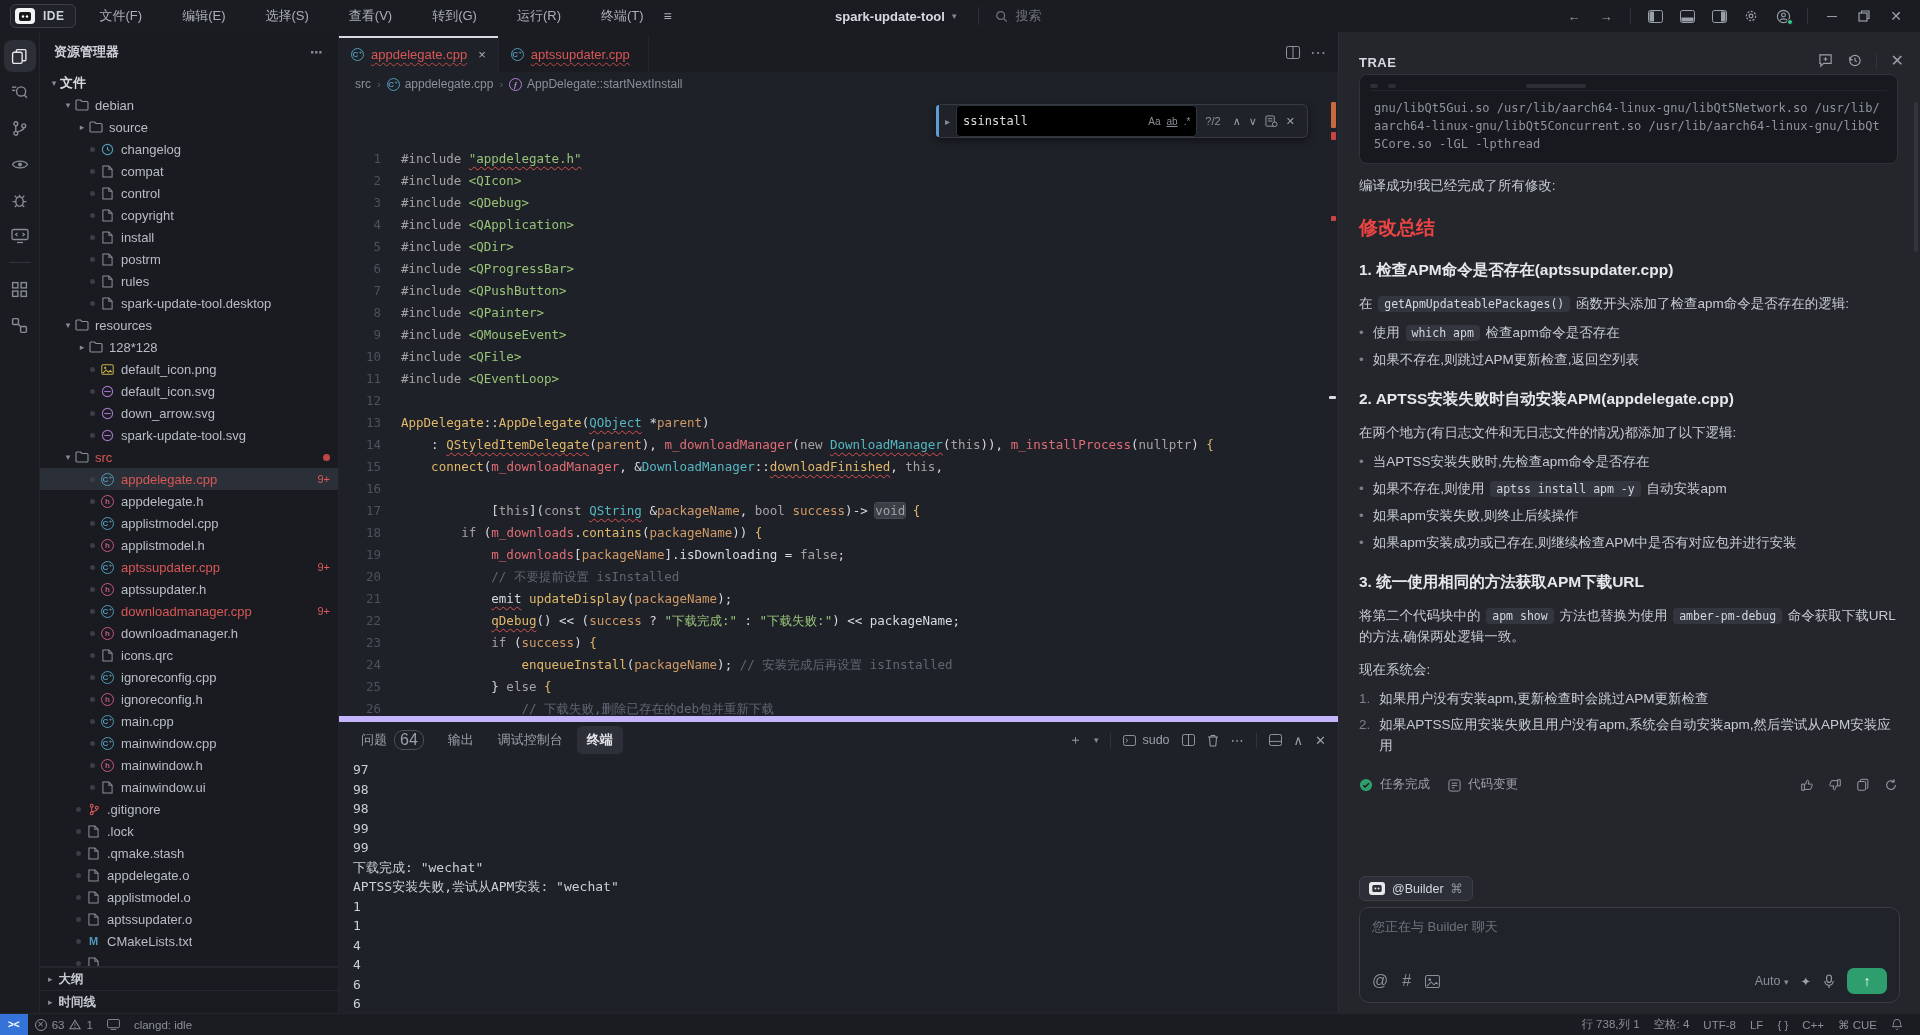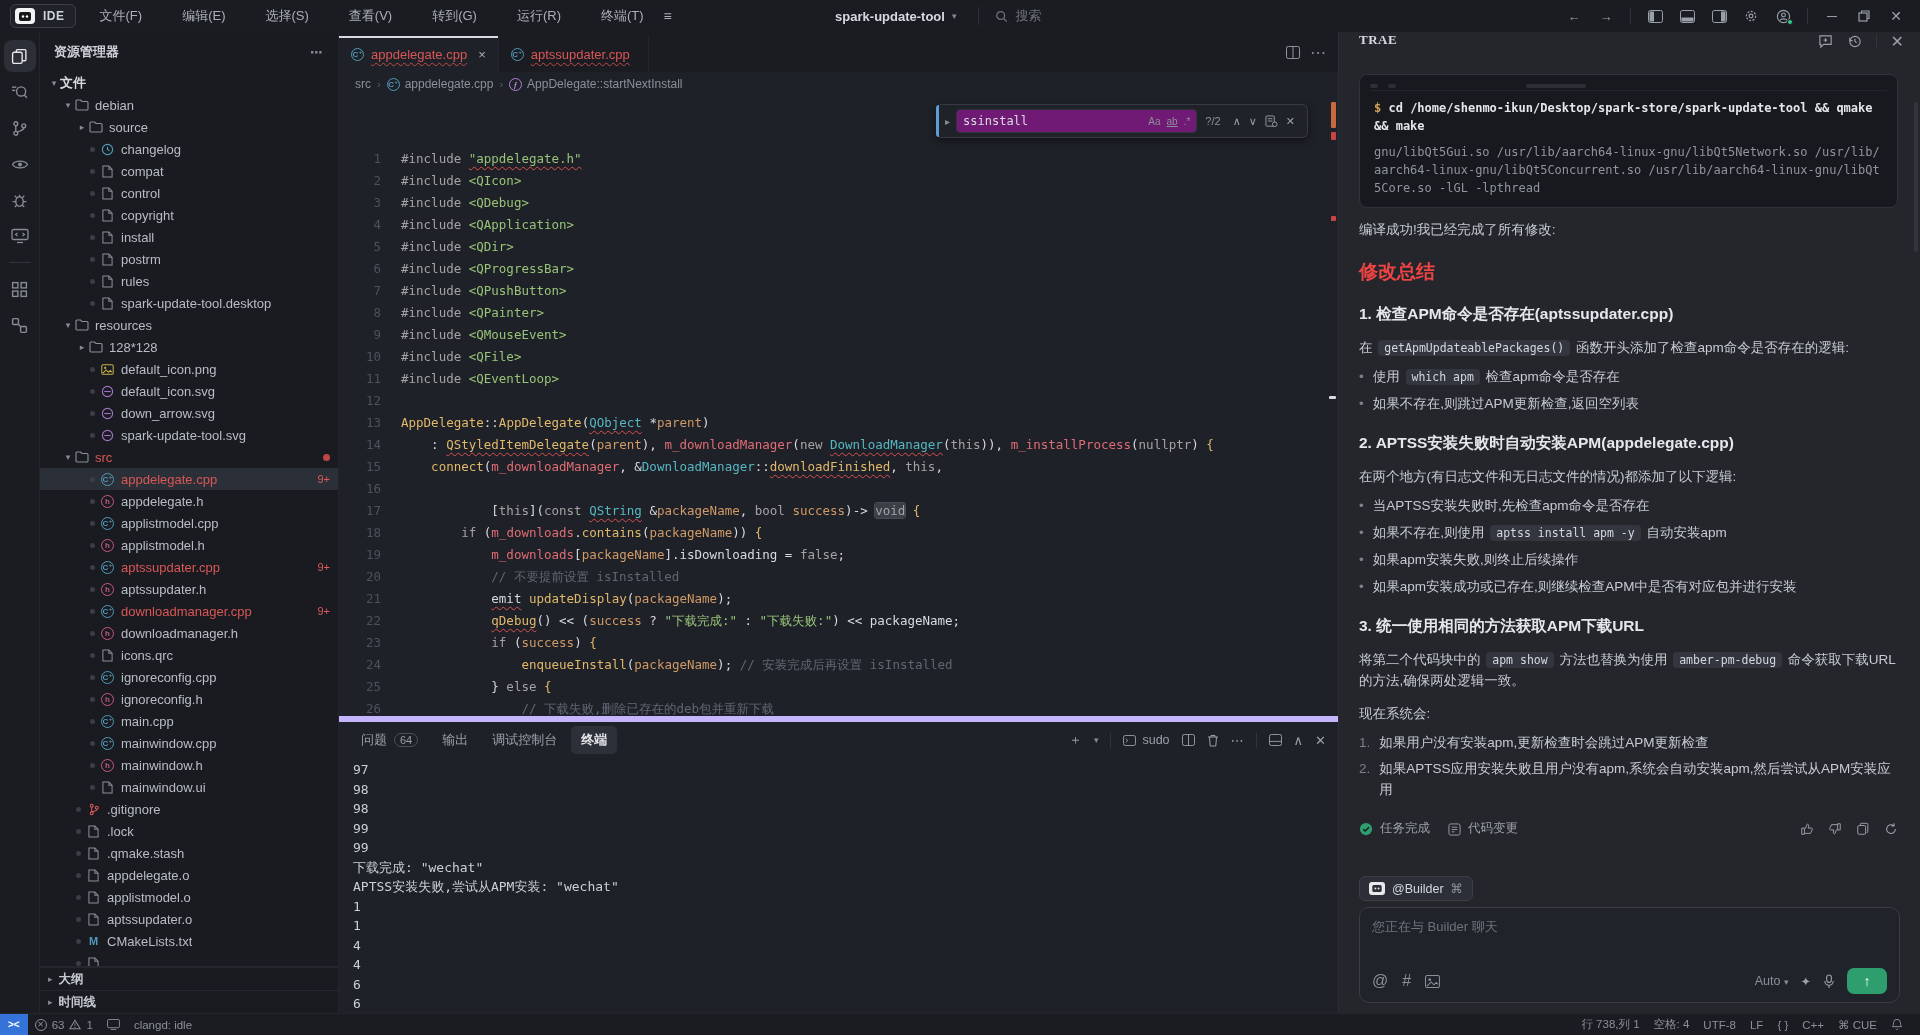--- a/index.html
+++ b/index.html
@@ -70,21 +70,21 @@
   .tab-actions{margin-left:auto;display:flex;align-items:center;gap:10px;padding:0 12px;color:var(--dim);align-self:center;}
   .breadcrumb{height:24px;display:flex;align-items:center;gap:6px;padding:0 16px;font-size:12px;color:#8a9099;flex:none;}
   .bc-sep{color:#5b616b;font-size:11px;}
   .bc-item{display:flex;align-items:center;gap:5px;}
   
   .find-widget{position:absolute;top:72px;right:30px;width:372px;height:34px;background:#1f2228;
     border:1px solid #363a43;border-left:none;border-radius:6px;display:flex;align-items:center;z-index:30;
     box-shadow:0 3px 10px rgba(0,0,0,.45);padding-right:8px;}
   .find-sash{width:3px;height:100%;background:#5f9bd6;border-radius:3px 0 0 3px;flex:none;}
   .find-chev{padding:0 6px;color:var(--dim);font-size:10px;}
-  .find-input{flex:1;height:24px;background:#701a75;border:1px solid #2f333b;border-radius:4px;display:flex;align-items:center;padding:0 6px;gap:6px;min-width:0;}
+  .find-input{flex:1;height:32px;background:#000000;border:1px solid #2f333b;border-radius:4px;display:flex;align-items:center;padding:0 6px;gap:6px;min-width:0;}
   .find-query{font-size:12px;color:#dadde2;flex:1;}
   .find-opt{font-size:10px;color:#8a9099;}
   .find-opt.u{text-decoration:underline;}
   .find-count{font-size:11px;color:#8a9099;padding:0 8px;white-space:nowrap;}
   .find-btn{color:#9aa0a9;font-size:11px;padding:0 4px;}
   
   .code-area{flex:1;min-height:0;overflow:hidden;position:relative;padding-top:52px;font-size:12.5px;line-height:22px;}
   .code-line{display:flex;height:22px;white-space:pre;}
   .gutter{width:62px;flex:none;text-align:right;padding-right:20px;color:#4c525c;user-select:none;}
   .ctext{flex:1;}
@@ -92,28 +92,28 @@
   .tk-m{color:#e06c75;} .tk-p{color:#d19a66;} .tk-c{color:#5f6672;} .tk-w{color:#d7dae0;}
   .tk-sq{text-decoration-line:underline;text-decoration-style:wavy;text-decoration-color:#d8504f;text-decoration-thickness:1px;text-underline-offset:3px;}
   .tk-hl{background:#3a3f48;border-radius:2px;outline:1px solid #464c56;}
   .ruler{position:absolute;right:0;top:0;width:14px;height:100%;}
   .ruler .mk{position:absolute;right:2px;border-radius:1px;}
   
   .terminal{height:297px;flex:none;border-top:6px solid #c4b5fd;display:flex;flex-direction:column;background:var(--bg2);}
   .term-head{height:36px;display:flex;align-items:center;padding:0 12px;gap:4px;flex:none;font-size:13px;color:#9aa0a9;}
   .term-tab{padding:5px 10px;border-radius:5px;display:flex;align-items:center;gap:7px;white-space:nowrap;}
   .term-tab.active{background:#2d3038;color:#e3e5e9;font-weight:bold;}
-  .term-badge{font-size:11px;border:1px solid #4a4f58;border-radius:9px;padding:0 5px;color:#9aa0a9;font-weight:normal;}
+  .term-badge{font-size:16px;border:1px solid #4a4f58;border-radius:9px;padding:0 5px;color:#9aa0a9;font-weight:normal;}
   .term-actions{margin-left:auto;display:flex;align-items:center;gap:12px;color:#9aa0a9;}
   .term-chip{display:flex;align-items:center;gap:6px;font-size:12.5px;}
   .term-sep{width:1px;height:15px;background:#31343c;}
   .term-body{flex:1;padding:2px 0 0 14px;font-size:13px;line-height:19.5px;color:#ccd0d6;overflow:hidden;}
   
   .trae{width:582px;flex:none;background:var(--bg3);border-left:1px solid #2a2d35;display:flex;flex-direction:column;position:relative;}
-  .trae-head{height:38px;display:flex;align-items:flex-start;padding:0 16px 0 20px;flex:none;font-family:Liberation Serif, serif;}
+  .trae-head{height:38px;display:flex;align-items:flex-end;padding:0 16px 0 20px;flex:none;}
   .trae-title{font-size:13px;font-weight:bold;letter-spacing:.5px;color:#d6dae0;}
   .trae-hacts{margin-left:auto;display:flex;align-items:center;gap:14px;color:#9aa0a9;}
   .trae-scroll{flex:1;min-height:0;overflow:hidden;padding:0 22px 0 20px;font-size:13.5px;line-height:1.55;color:#c6cbd3;}
   .chat-code{background:#17191e;border:1px solid #30333b;border-radius:8px;padding:10px 14px;margin-top:4px;
     font-size:12px;line-height:18px;color:#8f959e;overflow:hidden;}
   .chat-code .clip-row{height:10px;border-bottom:1px solid #2a2d34;margin:-4px -4px 8px;opacity:.6;display:flex;gap:10px;align-items:center;}
   .chat-code .clip-row i{display:block;height:4px;background:#3a3e47;border-radius:2px;}
   .cc-cmd{color:#e3e6ea;font-weight:bold;white-space:pre-wrap;word-break:break-all;}
   .cc-cmd .dollar{color:#d3a45a;}
   .cc-out{margin-top:8px;white-space:pre-wrap;word-break:break-all;}
@@ -905,21 +905,20 @@
         </div>
       </div>
 
       <div class="trae-scroll" id="trae-content">
         <div class="chat-code mono">
           <div class="clip-row">
               <i style="width:8px"></i>
               <i style="width:8px"></i>
               <i style="width:60px;margin-left:120px"></i>
             </div>
-          <div class="cc-cmd"><span class="dollar">$</span> <span id="cc-cmd-text">cd /home/shenmo-ikun/Desktop/spark-store/spark-update-tool &amp;&amp; qmake &amp;&amp; make</span></div>
           <div class="cc-out">gnu/libQt5Gui.so /usr/lib/aarch64-linux-gnu/libQt5Network.so /usr/lib/aarch64-linux-gnu/libQt5Concurrent.so /usr/lib/aarch64-linux-gnu/libQt5Core.so -lGL -lpthread</div>
         </div>
         <div id="trae-sections">
             <div class="trae-p">编译成功!我已经完成了所有修改:</div>
             <div class="trae-h2">修改总结</div>
             <div class="trae-h3">1. 检查APM命令是否存在(aptssupdater.cpp)</div>
             <div class="trae-p">在 <span class="code-chip">getApmUpdateablePackages()</span> 函数开头添加了检查apm命令是否存在的逻辑:</div>
             <div class="trae-ul">
               <div class="trae-li">
                 <span class="bullet">•</span>

